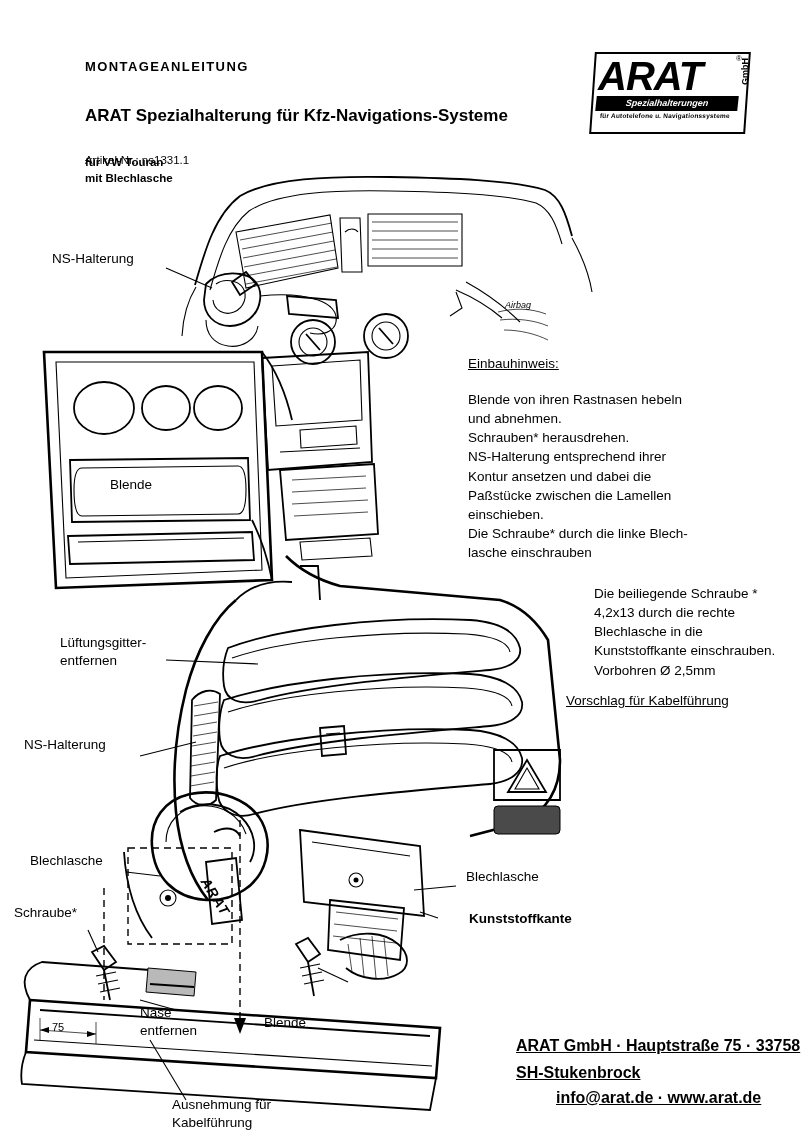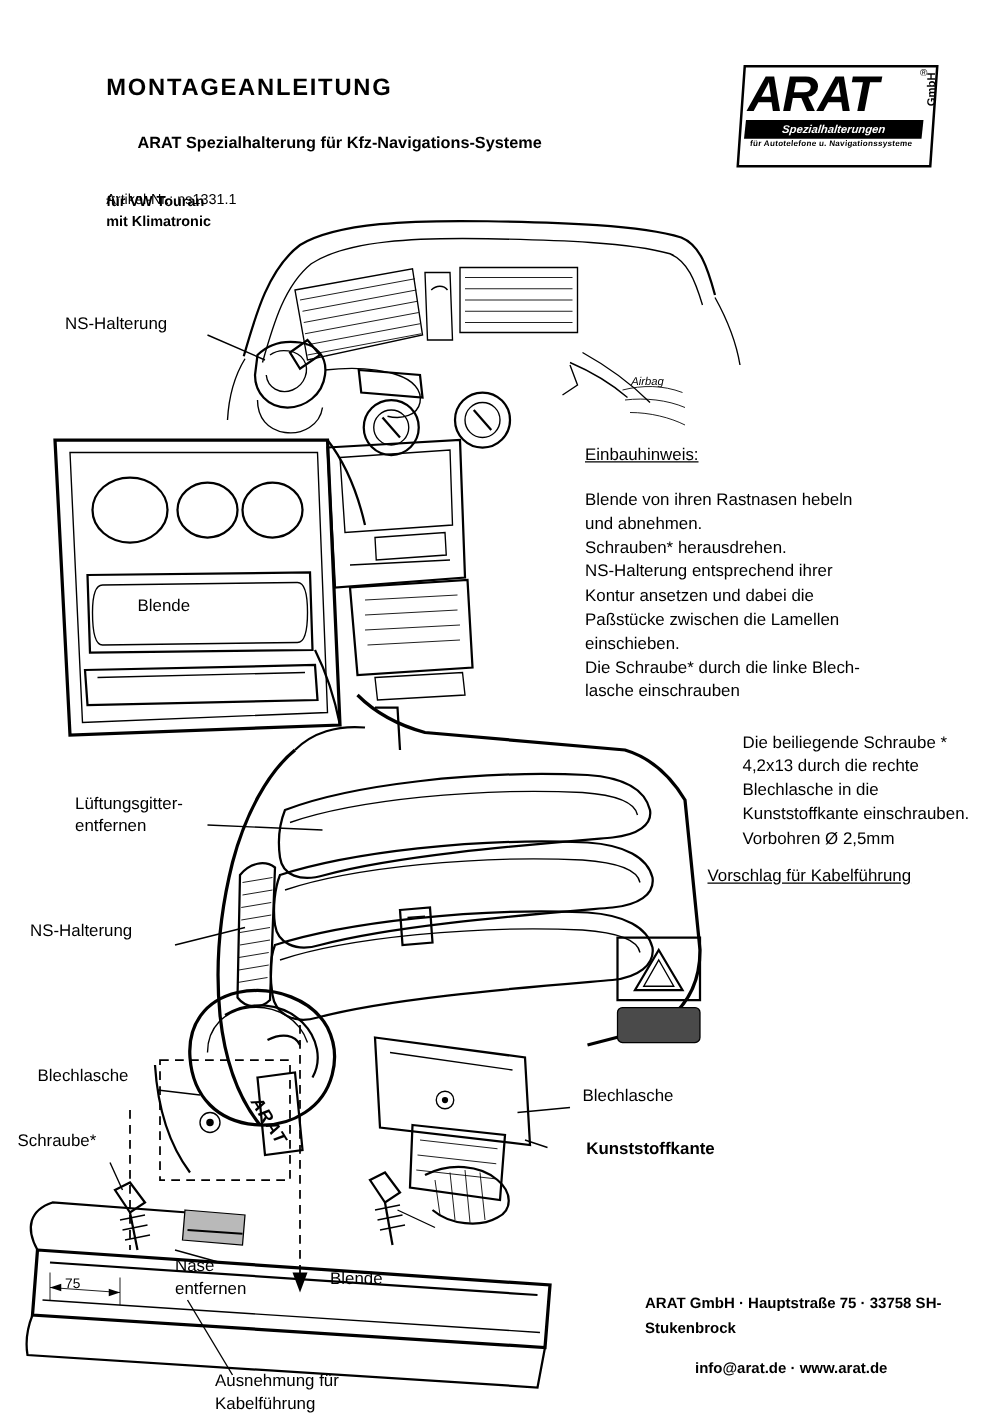--- a/index.html
+++ b/index.html
@@ -18,47 +18,47 @@
     background: #ffffff;
     overflow: hidden;
   }
   
   .abs {
     position: absolute;
     white-space: pre-line;
     line-height: 1.32;
   }
   .title {
-    font-size: 19px;
+    font-size: 13px;
     font-weight: bold;
     letter-spacing: 1.4px;
   }
   .subtitle {
-    font-size: 13px;
-    font-weight: bold;
-    margin-left: 25px;
+    font-size: 17px;
+    font-weight: bold;
   }
   .meta {
     font-size: 11.5px;
     line-height: 1.5;
   }
   .label {
     font-size: 13.5px;
   }
   .body-text {
     font-size: 13.5px;
     line-height: 1.42;
   }
   .heading-ul {
     font-size: 13.5px;
     text-decoration: underline;
   }
   .footer {
-    font-size: 12px;
+    font-size: 16px;
     line-height: 1.7;
+    text-decoration: underline;
   }
   
   .logo {
     position: absolute;
     left: 592px;
     top: 52px;
     width: 152px;
     height: 78px;
   }
   .logo-box {
@@ -139,21 +139,21 @@
 <body>
 
 <div id="page">
 
   <div class="abs title" style="left:85px; top:58px;">MONTAGEANLEITUNG</div>
 
   <div class="abs subtitle" style="left:85px; top:105px;">ARAT Spezialhalterung für Kfz-Navigations-Systeme</div>
 
   <div class="abs meta" style="left:85px; top:152px;">Artikel-Nr.: ns1331.1</div>
   <div class="abs meta" style="left:85px; top:154px; font-weight:bold;">für VW Touran</div>
-  <div class="abs meta" style="left:85px; top:170px; font-weight:bold;">mit Klimatronic</div>
+  <div class="abs meta" style="left:85px; top:170px; font-weight:bold;">mit Blechlasche</div>
 
   <div class="logo">
     <div class="logo-box"></div>
     <div class="logo-word">ARAT</div>
     <div class="logo-reg">®</div>
     <div class="logo-gmbh">GmbH</div>
     <div class="logo-band">Spezialhalterungen</div>
     <div class="logo-sub">für Autotelefone u. Navigationssysteme</div>
   </div>
 

